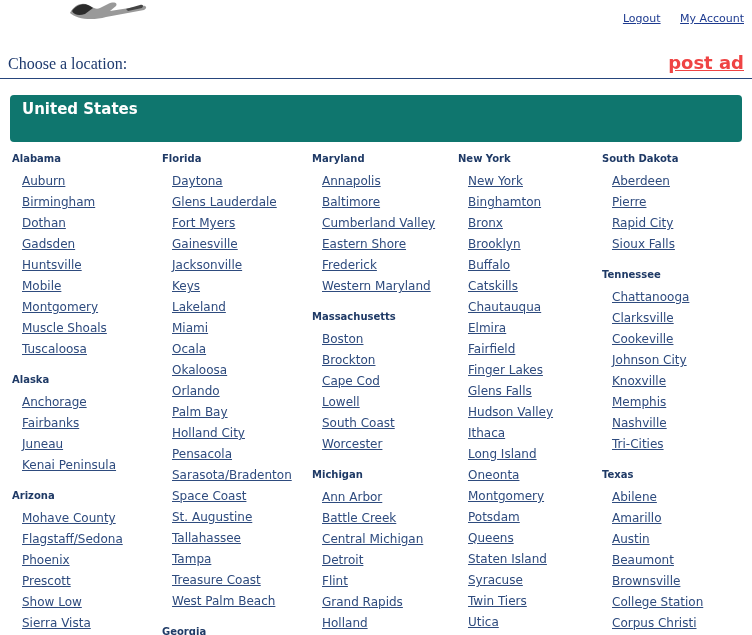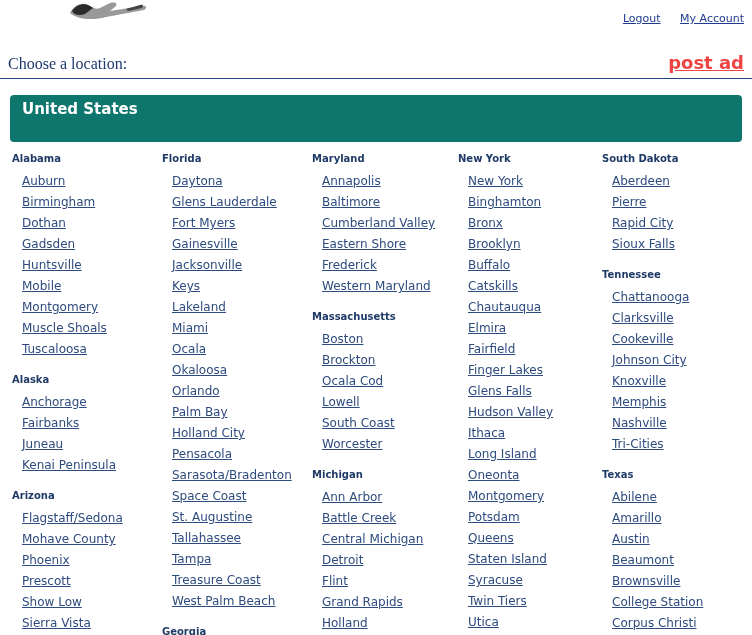--- a/index.html
+++ b/index.html
@@ -112,22 +112,22 @@
       <a class="city-link">Mobile</a>
       <a class="city-link">Montgomery</a>
       <a class="city-link">Muscle Shoals</a>
       <a class="city-link">Tuscaloosa</a>
       <div class="state-heading">Alaska</div>
       <a class="city-link">Anchorage</a>
       <a class="city-link">Fairbanks</a>
       <a class="city-link">Juneau</a>
       <a class="city-link">Kenai Peninsula</a>
       <div class="state-heading">Arizona</div>
+      <a class="city-link">Mohave County</a>
       <a class="city-link">Flagstaff/Sedona</a>
-      <a class="city-link">Mohave County</a>
       <a class="city-link">Phoenix</a>
       <a class="city-link">Prescott</a>
       <a class="city-link">Show Low</a>
       <a class="city-link">Sierra Vista</a>
       <a class="city-link">Tucson</a>
       <a class="city-link">Yuma</a>
     </div>
     <div class="col">
       <div class="state-heading">Florida</div>
       <a class="city-link">Daytona</a>
@@ -158,21 +158,21 @@
       <div class="state-heading">Maryland</div>
       <a class="city-link">Annapolis</a>
       <a class="city-link">Baltimore</a>
       <a class="city-link">Cumberland Valley</a>
       <a class="city-link">Eastern Shore</a>
       <a class="city-link">Frederick</a>
       <a class="city-link">Western Maryland</a>
       <div class="state-heading">Massachusetts</div>
       <a class="city-link">Boston</a>
       <a class="city-link">Brockton</a>
-      <a class="city-link">Ocala Cod</a>
+      <a class="city-link">Cape Cod</a>
       <a class="city-link">Lowell</a>
       <a class="city-link">South Coast</a>
       <a class="city-link">Worcester</a>
       <div class="state-heading">Michigan</div>
       <a class="city-link">Ann Arbor</a>
       <a class="city-link">Battle Creek</a>
       <a class="city-link">Central Michigan</a>
       <a class="city-link">Detroit</a>
       <a class="city-link">Flint</a>
       <a class="city-link">Grand Rapids</a>

